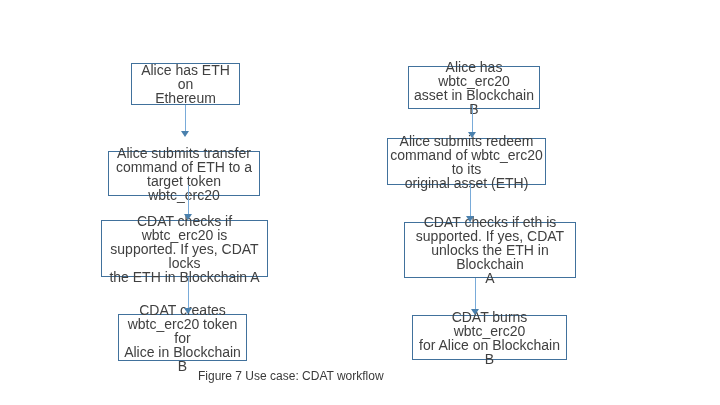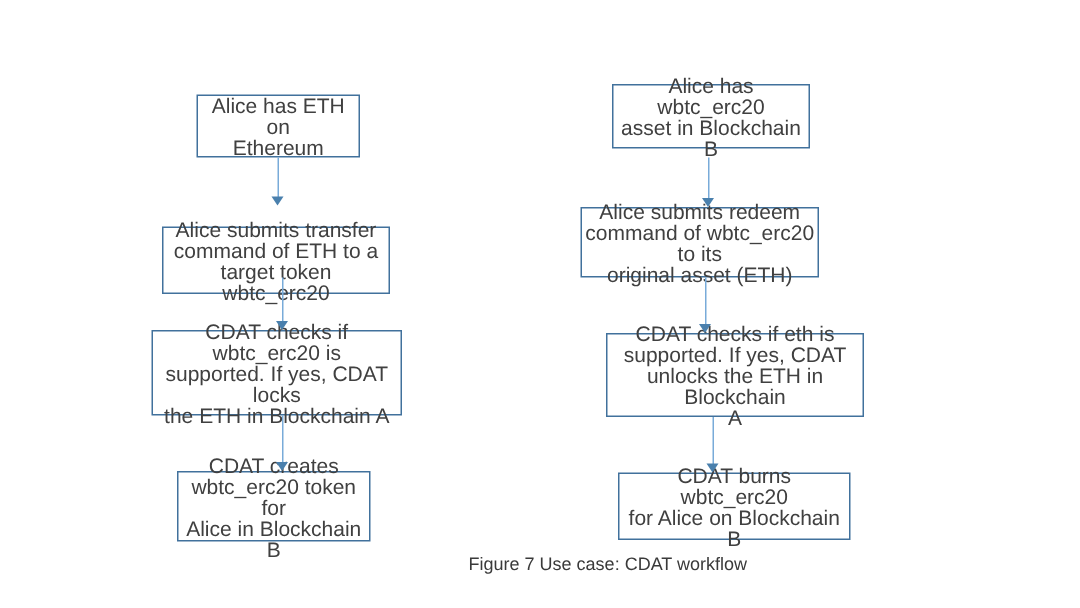--- a/index.html
+++ b/index.html
@@ -58,38 +58,38 @@
     height: 0;
     border-left: 4.5px solid transparent;
     border-right: 4.5px solid transparent;
     border-top: 6px solid #4a80ad;
   }
   .caption {
     position: absolute;
     left: 198px;
     top: 369px;
     width: 300px;
-    text-align: right;
+    text-align: left;
     font-size: 12px;
     color: #3a3a3a;
   }
 
   
   #title-left  { left: 102px; top: 37px; }
   #box-l1 { left: 131px; top: 63px;  width: 109px; height: 42px; }
   #box-l2 { left: 108px; top: 151px; width: 152px; height: 45px; }
   #box-l3 { left: 101px; top: 220px; width: 167px; height: 57px; }
   #box-l4 { left: 118px; top: 314px; width: 129px; height: 47px; }
   #arrow-l1 { left: 179px; top: 105px; height: 32px; }
   #arrow-l2 { left: 182px; top: 185px; height: 35px; }
   #arrow-l3 { left: 182px; top: 277px; height: 37px; }
 
   
   #title-right { left: 387px; top: 37px; }
-  #box-r1 { left: 408px; top: 56px;  width: 132px; height: 43px; }
+  #box-r1 { left: 408px; top: 66px;  width: 132px; height: 43px; }
   #box-r2 { left: 387px; top: 138px; width: 159px; height: 47px; }
   #box-r3 { left: 404px; top: 222px; width: 172px; height: 56px; }
   #box-r4 { left: 412px; top: 315px; width: 155px; height: 45px; }
   #arrow-r1 { left: 466px; top: 105px; height: 33px; }
   #arrow-r2 { left: 464px; top: 185px; height: 37px; }
   #arrow-r3 { left: 469px; top: 278px; height: 37px; }
 </style>
 </head>
 <body>
 

